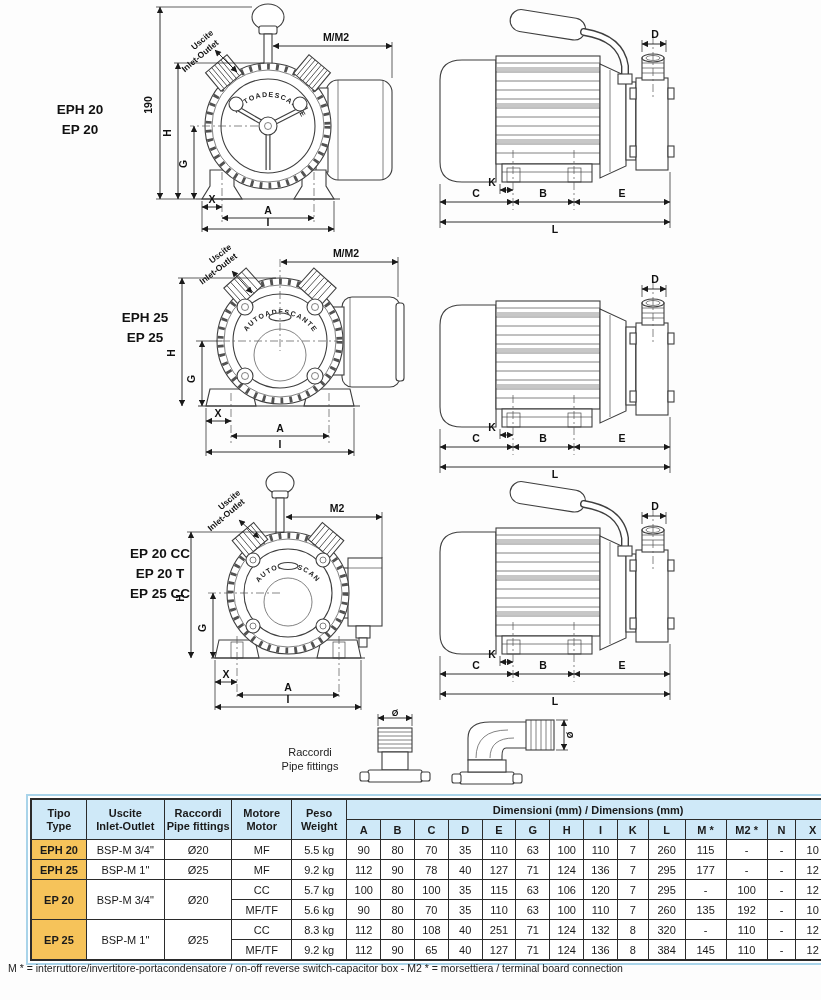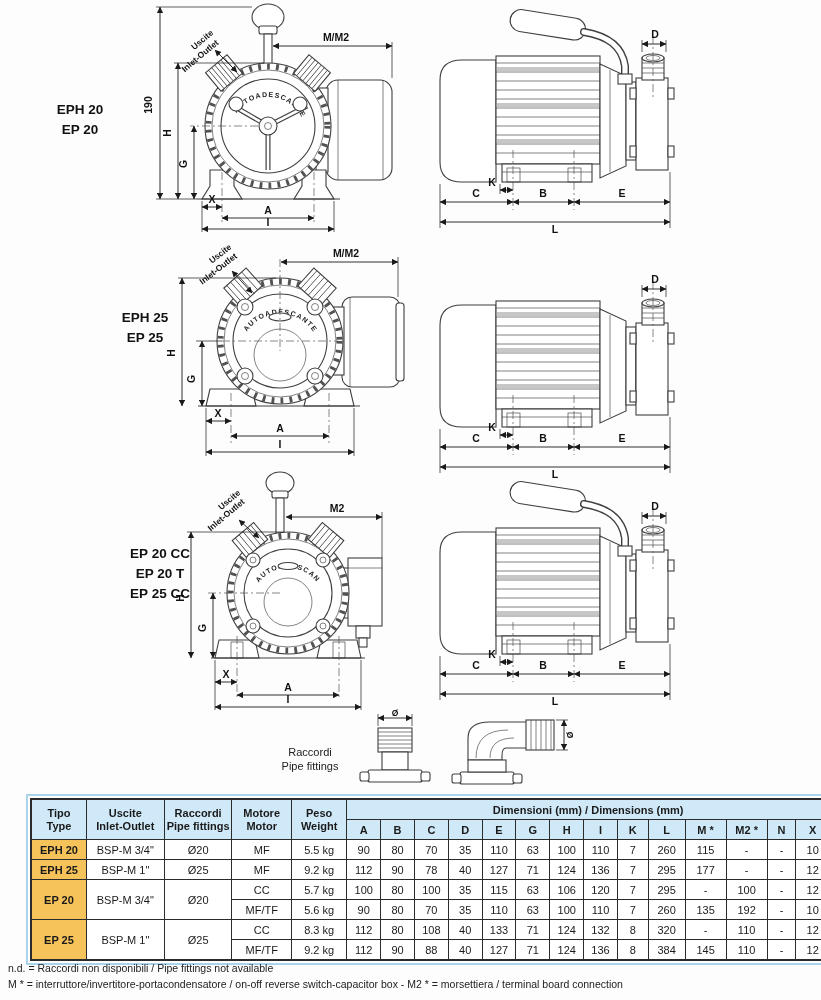--- a/index.html
+++ b/index.html
@@ -594,49 +594,48 @@
     <tr>
       <td class="tipo" rowspan="2">EP 25</td>
       <td rowspan="2">BSP-M 1"</td>
       <td rowspan="2">Ø25</td>
       <td>CC</td>
       <td>8.3 kg</td>
       <td>112</td>
           <td>80</td>
           <td>108</td>
           <td>40</td>
-          <td>133</td>
+          <td>251</td>
           <td>71</td>
           <td>124</td>
           <td>132</td>
           <td>8</td>
           <td>320</td>
           <td>-</td>
           <td>110</td>
           <td>-</td>
           <td>12</td>
     </tr>
     <tr>
       <td>MF/TF</td>
       <td>9.2 kg</td>
       <td>112</td>
           <td>90</td>
-          <td>88</td>
+          <td>65</td>
           <td>40</td>
           <td>127</td>
           <td>71</td>
           <td>124</td>
           <td>136</td>
           <td>8</td>
           <td>384</td>
           <td>145</td>
           <td>110</td>
           <td>-</td>
           <td>12</td>
     </tr>
   </tbody>
 </table>
 </div>
 
 <div class="abs foot" style="left:8px;top:960px;width:805px;">
-  <div>n.d. = Raccordi non disponibili / Pipe fittings not available</div>
   <div>M * = interruttore/invertitore-portacondensatore / on-off reverse switch-capacitor box - M2 * = morsettiera / terminal board connection</div>
 </div>
 
 </body></html>

